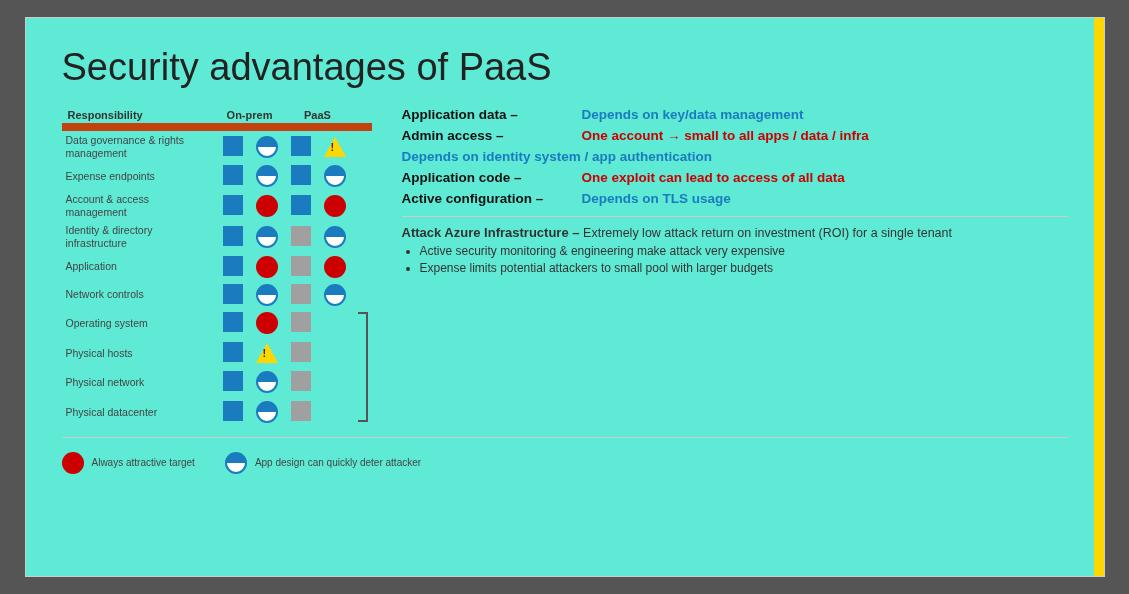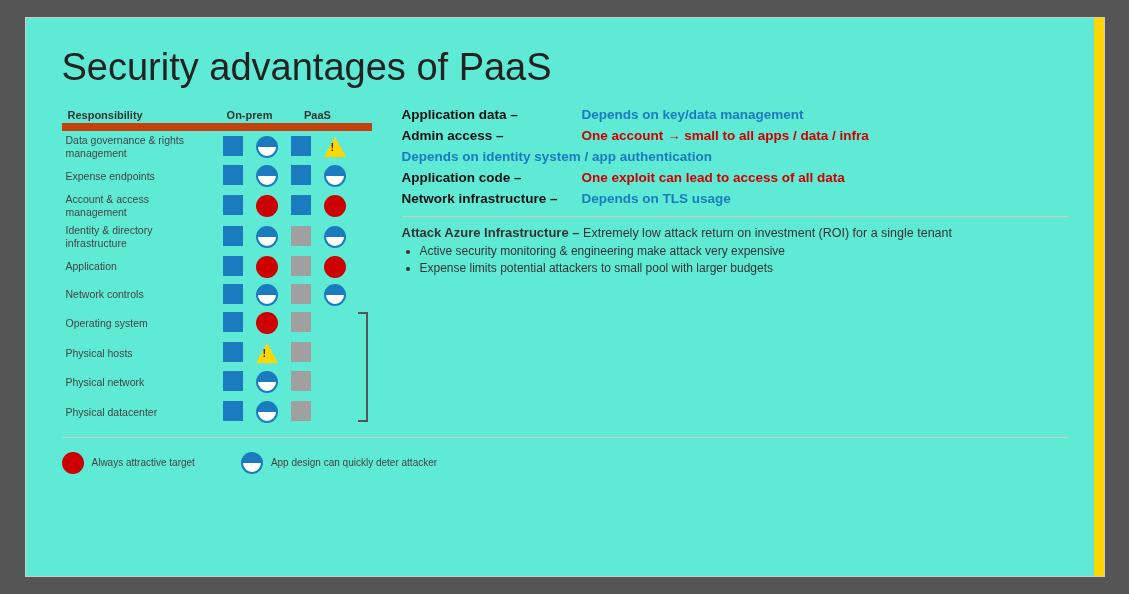--- a/index.html
+++ b/index.html
@@ -173,21 +173,21 @@
       margin-top: 4px;
     }
     .bullet-list li {
       margin-bottom: 3px;
       font-size: 12px;
       color: #333;
     }
     
     .legend {
       display: flex;
-      gap: 46px;
+      gap: 30px;
       margin-top: 14px;
       align-items: center;
     }
     .legend-item {
       display: flex;
       align-items: center;
       gap: 8px;
       font-size: 10px;
       color: #444;
     }
@@ -312,21 +312,21 @@
             <span class="item-value-red"> One account → small to all apps / data / infra</span>
           </div>
           <div class="item-row">
             <span class="item-value-blue"> Depends on identity system / app authentication</span>
           </div>
           <div class="item-row">
             <span class="item-label">Application code –</span>
             <span class="item-value-red"> One exploit can lead to access of all data</span>
           </div>
           <div class="item-row">
-            <span class="item-label">Network infrastructure –</span>
+            <span class="item-label">Active configuration –</span>
             <span class="item-value-blue"> Depends on TLS usage</span>
           </div>
         </div>
       <div class="divider-line"></div>
       <div class="attack-section">
         <span class="attack-title" id="attack-bold">Attack Azure Infrastructure – </span>
         <span id="attack-rest">Extremely low attack return on investment (ROI) for a single tenant</span>
         <ul class="bullet-list" id="attack-bullets">
             <li>Active security monitoring &amp; engineering make attack very expensive</li>
             <li>Expense limits potential attackers to small pool with larger budgets</li>

